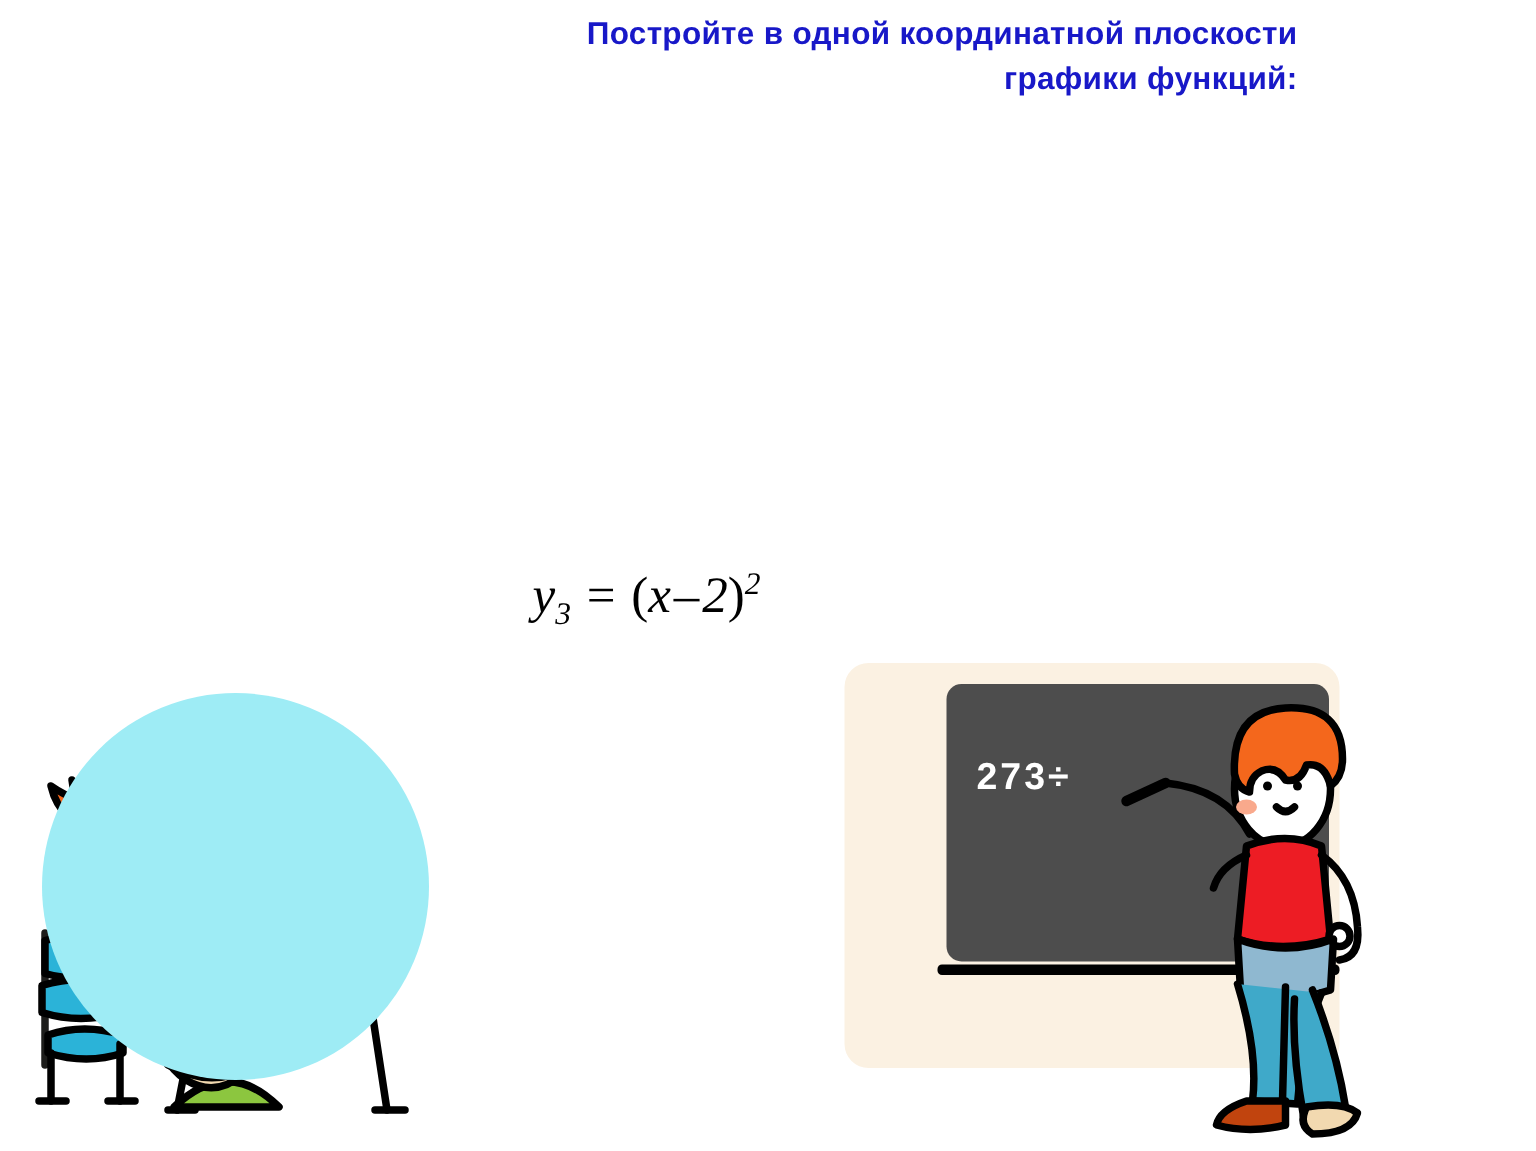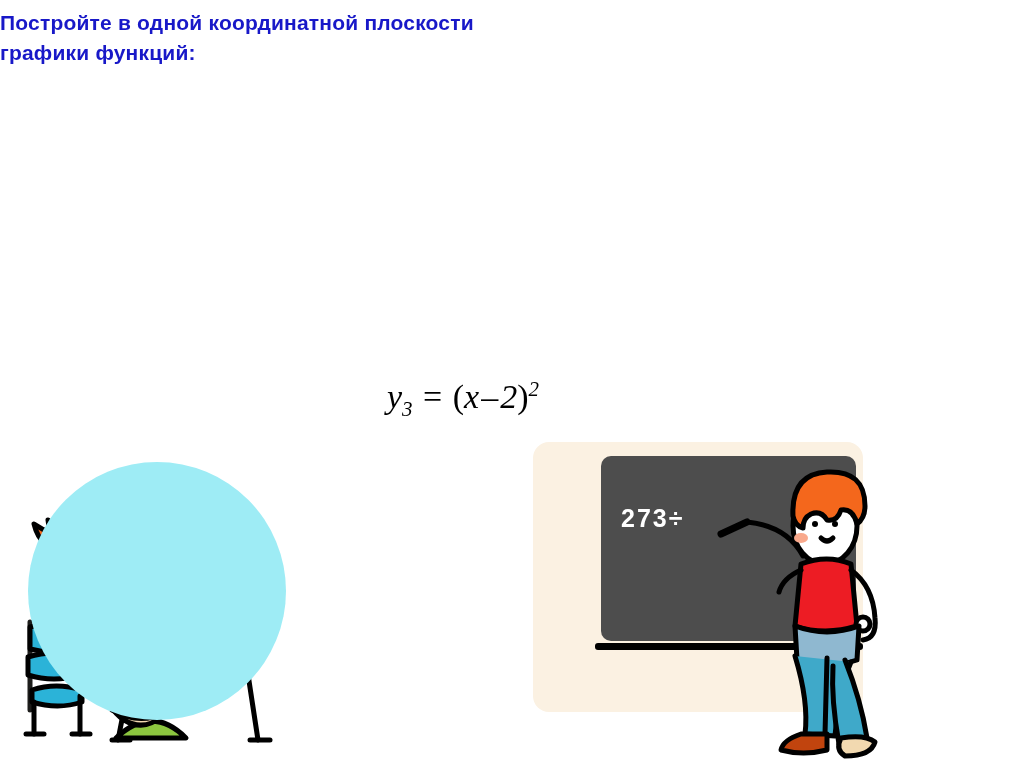--- a/index.html
+++ b/index.html
@@ -20,21 +20,21 @@
     height: 767px;
     background: #ffffff;
   }
 
   
   .title-block {
     position: absolute;
     left: 0;
     top: 8px;
     width: 865px;
-    text-align: left;
+    text-align: right;
     color: #1818C8;
     font-weight: bold;
     font-size: 21px;
     line-height: 30px;
     letter-spacing: 0.2px;
   }
   .title-line-1 {
     display: block;
   }
   .title-line-2 {
@@ -65,21 +65,21 @@
     padding: 0 2px;
   }
   .formula .paren {
     font-style: normal;
   }
   .formula .num {
     font-style: italic;
   }
   #formula-1 { left: 355px; top: 93px; }
   #formula-2 { left: 355px; top: 237px; }
-  #formula-3 { left: 355px; top: 377px; margin-left: 32px; }
+  #formula-3 { left: 355px; top: 377px; }
 
   
   .girl-scene {
     position: absolute;
     left: 8px;
     top: 452px;
     width: 290px;
     height: 300px;
   }
   .blue-circle {
@@ -88,21 +88,21 @@
     top: 10px;
     width: 258px;
     height: 258px;
     border-radius: 50%;
     background: #9EECF5;
   }
 
   
   .board-scene {
     position: absolute;
-    left: 533px;
+    left: 563px;
     top: 442px;
     width: 420px;
     height: 281px;
   }
   .board-bg {
     position: absolute;
     left: 0;
     top: 0;
     width: 330px;
     height: 270px;

